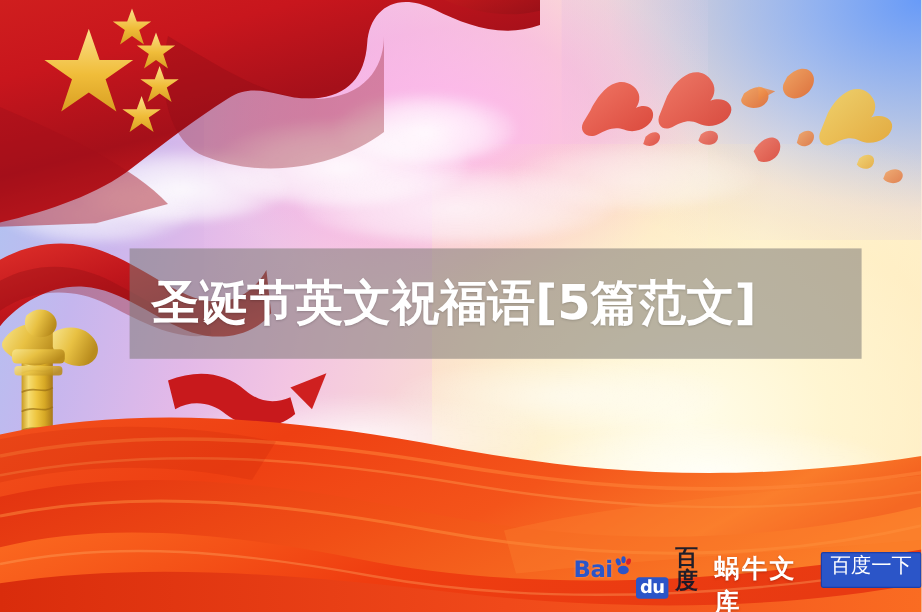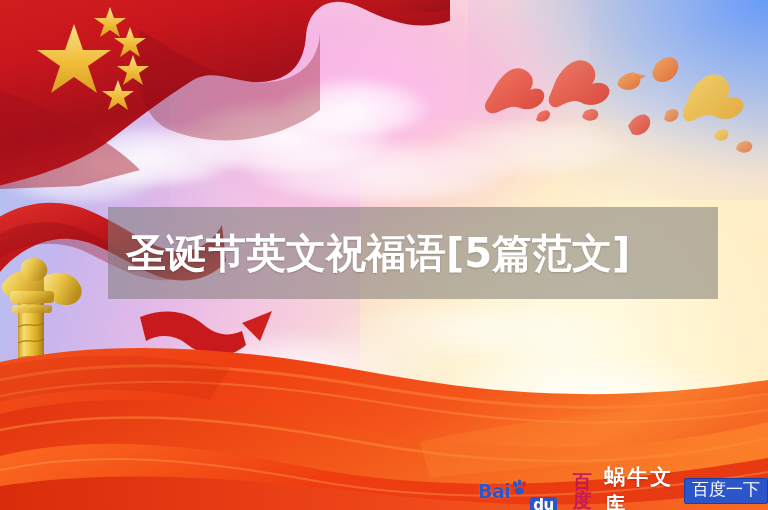--- a/index.html
+++ b/index.html
@@ -123,24 +123,23 @@
     line-height: 1;
     white-space: nowrap;
     text-shadow: 0 1px 2px rgba(0,0,0,0.18);
     text-align: right;
   }
 
   
   .watermark {
     position: absolute;
     left: 478px;
-    bottom: 4px;
+    bottom: 20px;
     height: 30px;
     display: flex;
-    align-items: center;
     gap: 7px;
   }
   .baidu-logo {
     display: flex;
     align-items: center;
     font-family: "DejaVu Sans", "Liberation Sans", sans-serif;
     font-weight: 700;
     font-size: 19px;
     line-height: 1;
     letter-spacing: -0.5px;
@@ -150,23 +149,23 @@
   .baidu-du {
     background: #2b55c8;
     color: #ffffff;
     border-radius: 3px;
     padding: 1px 3px 2px 3px;
     font-size: 15px;
     margin-left: 1px;
     margin-top: 29px;
   }
   .baidu-cn {
-    color: #be185d;
+    color: #0f172a;
     font-size: 19px;
-    margin-left: 16px;
+    margin-left: 6px;
     opacity: .92;
   }
   .snail-text {
     color: #ffffff;
     font-family: "DejaVu Serif", "Liberation Serif", serif;
     font-weight: 700;
     font-size: 21px;
     letter-spacing: 2px;
     text-shadow: 0 1px 2px rgba(120,20,0,.45);
     margin: 0 3px 0 6px;

